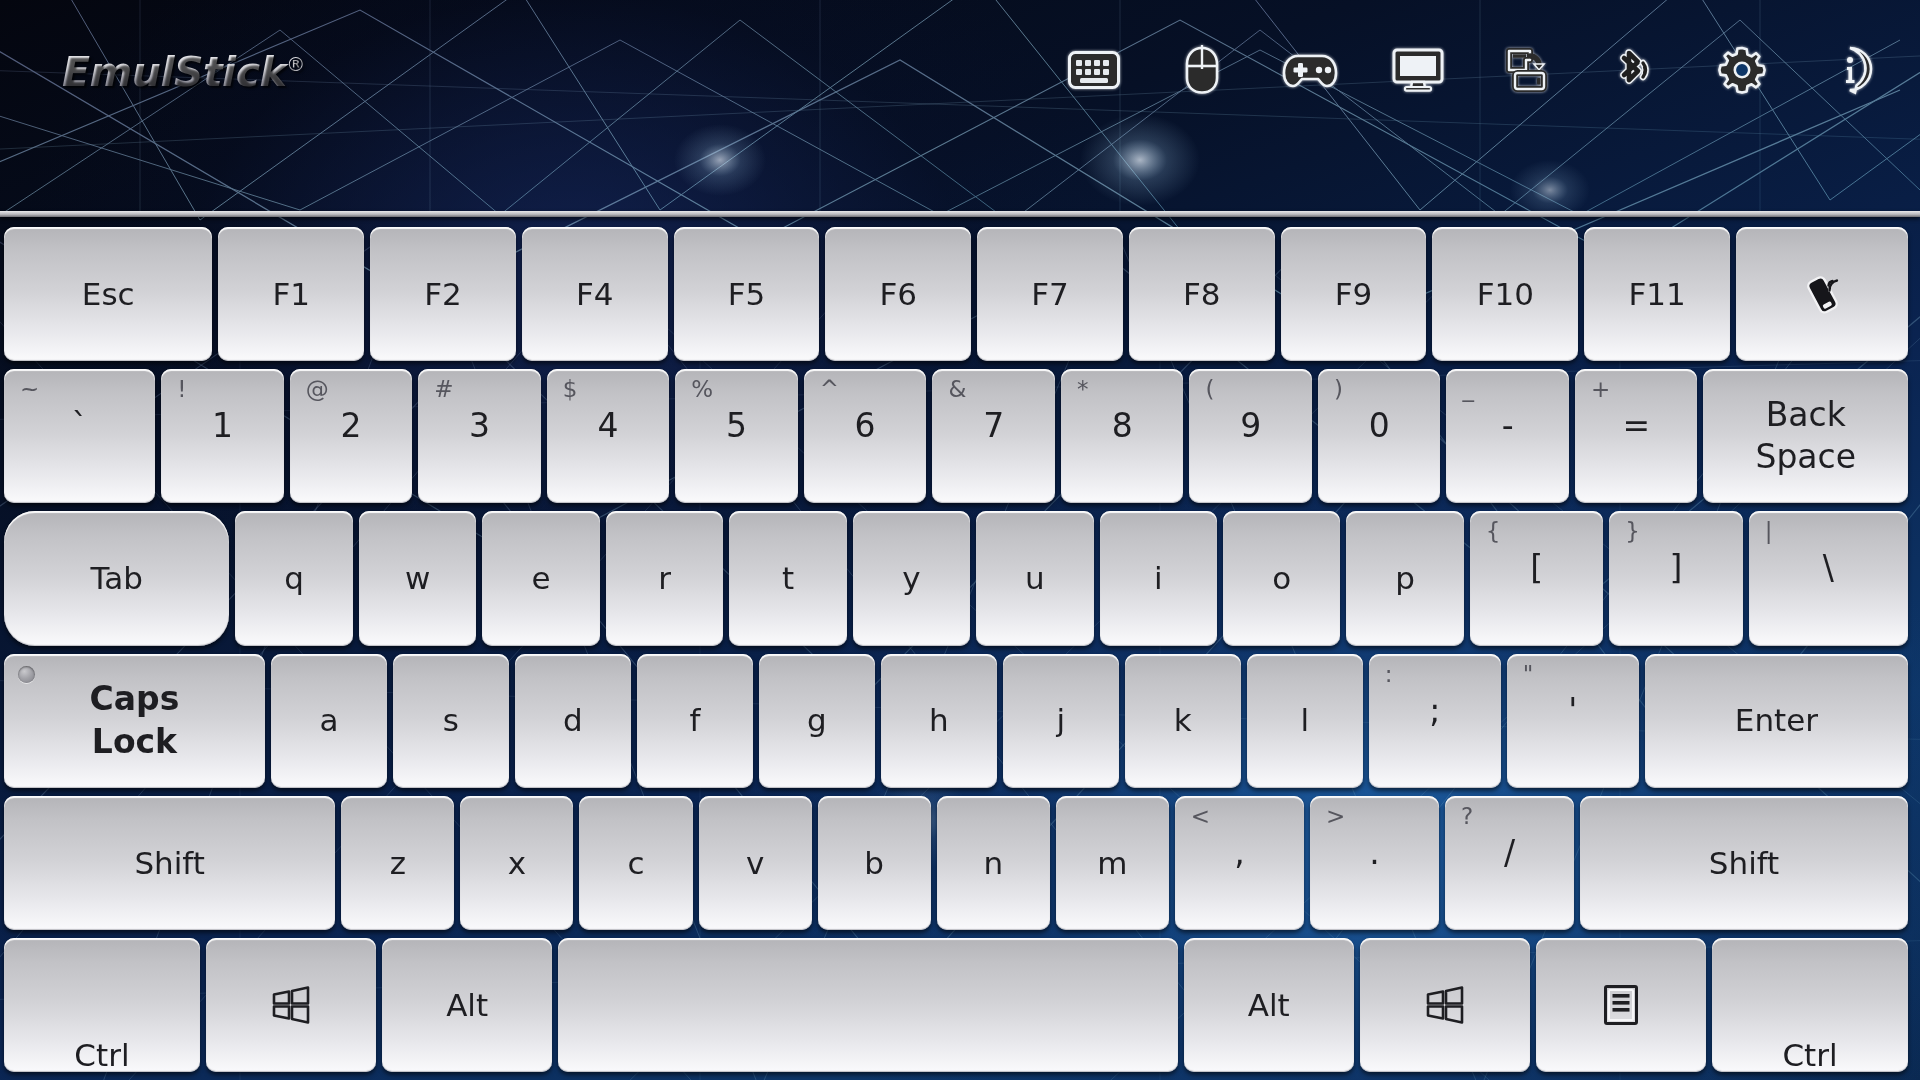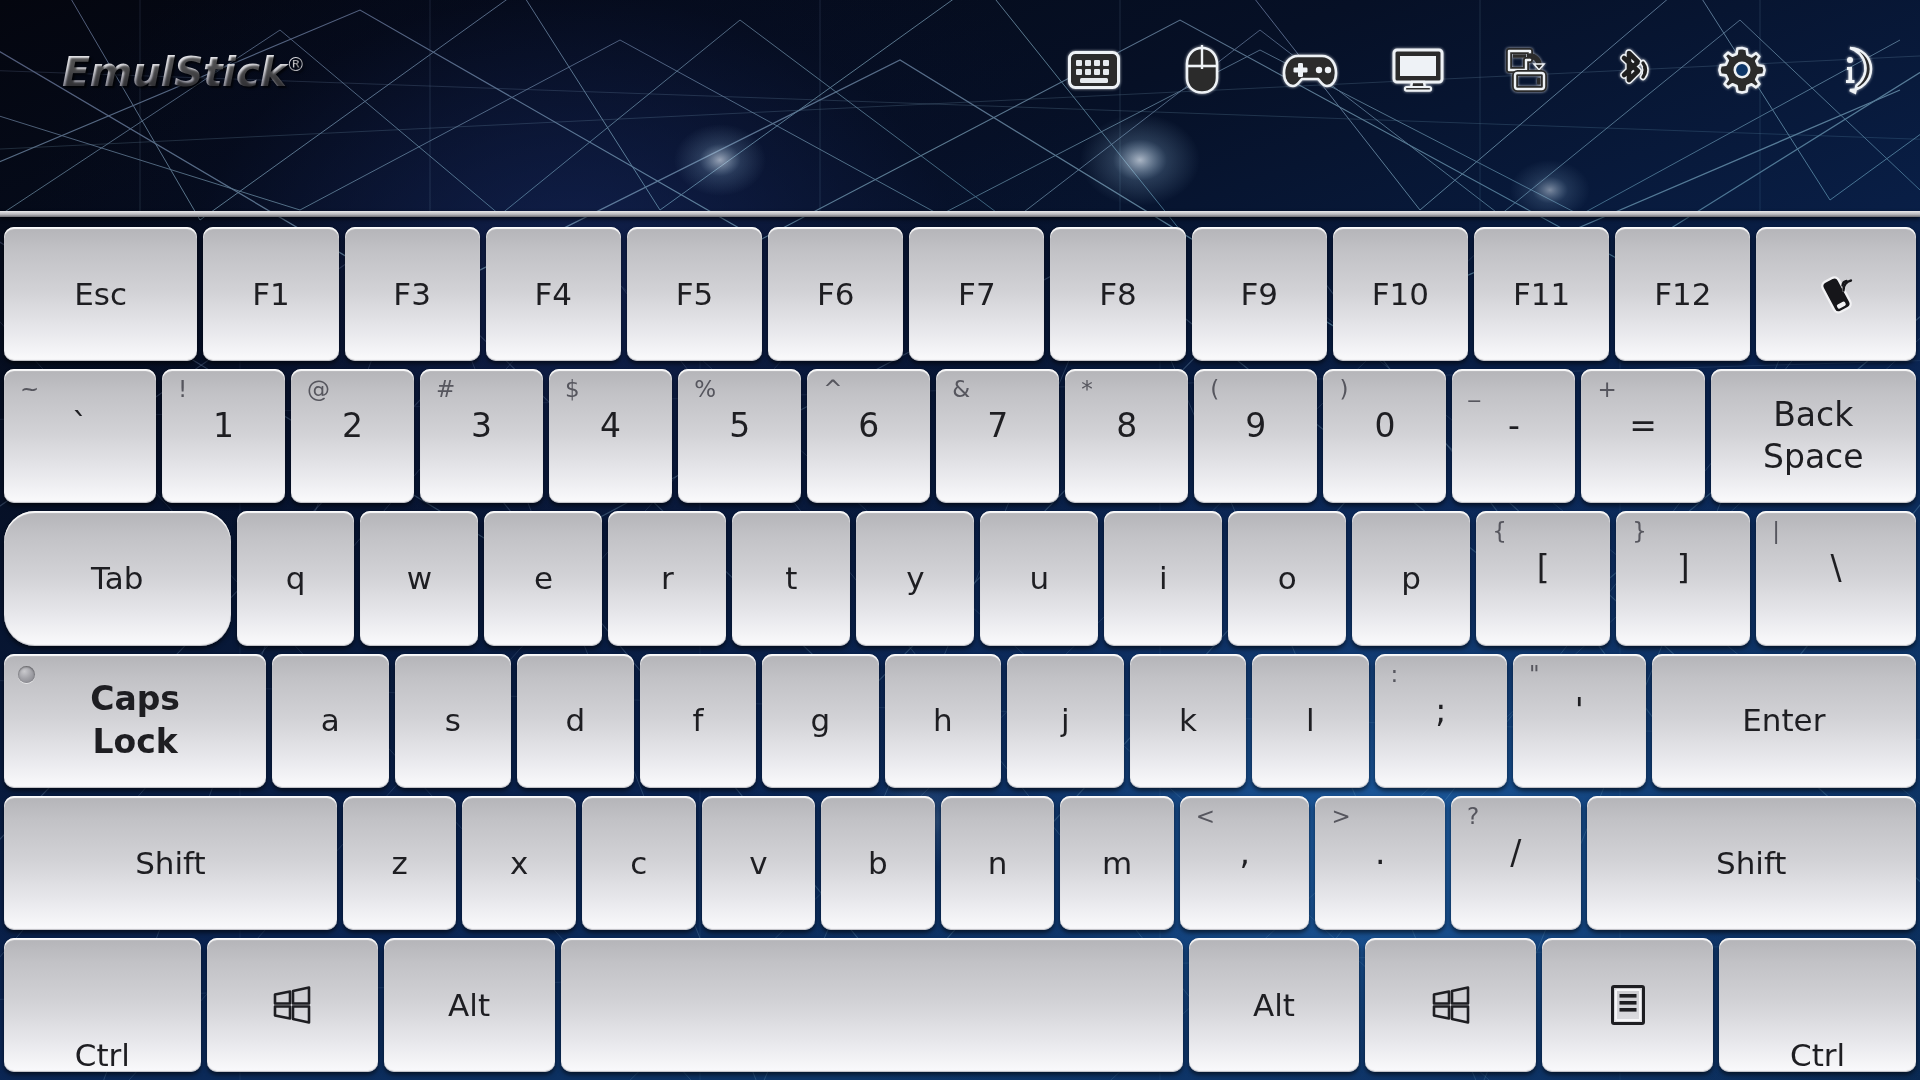--- a/index.html
+++ b/index.html
@@ -58,21 +58,21 @@
     background:linear-gradient(180deg,#e8e8ea 0%,#b9b9bd 55%,#6d6d73 100%);
     box-shadow:0 2px 4px rgba(0,0,0,0.6);
     z-index:6;
   }
 
   
   #keyboard {
     position:absolute; left:0; top:223px; width:1920px; height:857px;
     z-index:4;
     display:flex; flex-direction:column;
-    padding:0 2px 4px 2px;
+    padding:0 10px 4px 2px;
   }
   .krow {
     display:flex; align-items:stretch;
     flex:1;
     gap:6px;
     padding:4px 2px;
   }
   .key {
     position:relative;
     flex:1 1 0;
@@ -273,21 +273,21 @@
 
 <div id="keyboard">
     <div class="krow">
       <div class="key w-esc">
         <span class="main">Esc</span>
       </div>
       <div class="key">
         <span class="main">F1</span>
       </div>
       <div class="key">
-        <span class="main">F3</span>
+        <span class="main">F2</span>
       </div>
       <div class="key">
         <span class="main">F4</span>
       </div>
       <div class="key">
         <span class="main">F5</span>
       </div>
       <div class="key">
         <span class="main">F6</span>
       </div>
@@ -298,23 +298,20 @@
         <span class="main">F8</span>
       </div>
       <div class="key">
         <span class="main">F9</span>
       </div>
       <div class="key">
         <span class="main">F10</span>
       </div>
       <div class="key">
         <span class="main">F11</span>
-      </div>
-      <div class="key">
-        <span class="main">F12</span>
       </div>
       <div class="key w-usb">
         <span class="kicon">
           <svg width="52" height="52" viewBox="0 0 52 52">
             <g transform="rotate(-28 26 26)">
               <rect x="17" y="10" width="18" height="34" rx="5" fill="#16161a" stroke="#f2f2f4" stroke-width="2.4"></rect>
               <rect x="21" y="36" width="9" height="4.5" rx="1.6" fill="#f2f2f4"></rect>
             </g>
             <g fill="none" stroke="#f2f2f4" stroke-width="2.6" stroke-linecap="round">
               <path d="M32.5 17.5 A5 5 0 0 1 36.5 13"></path>

